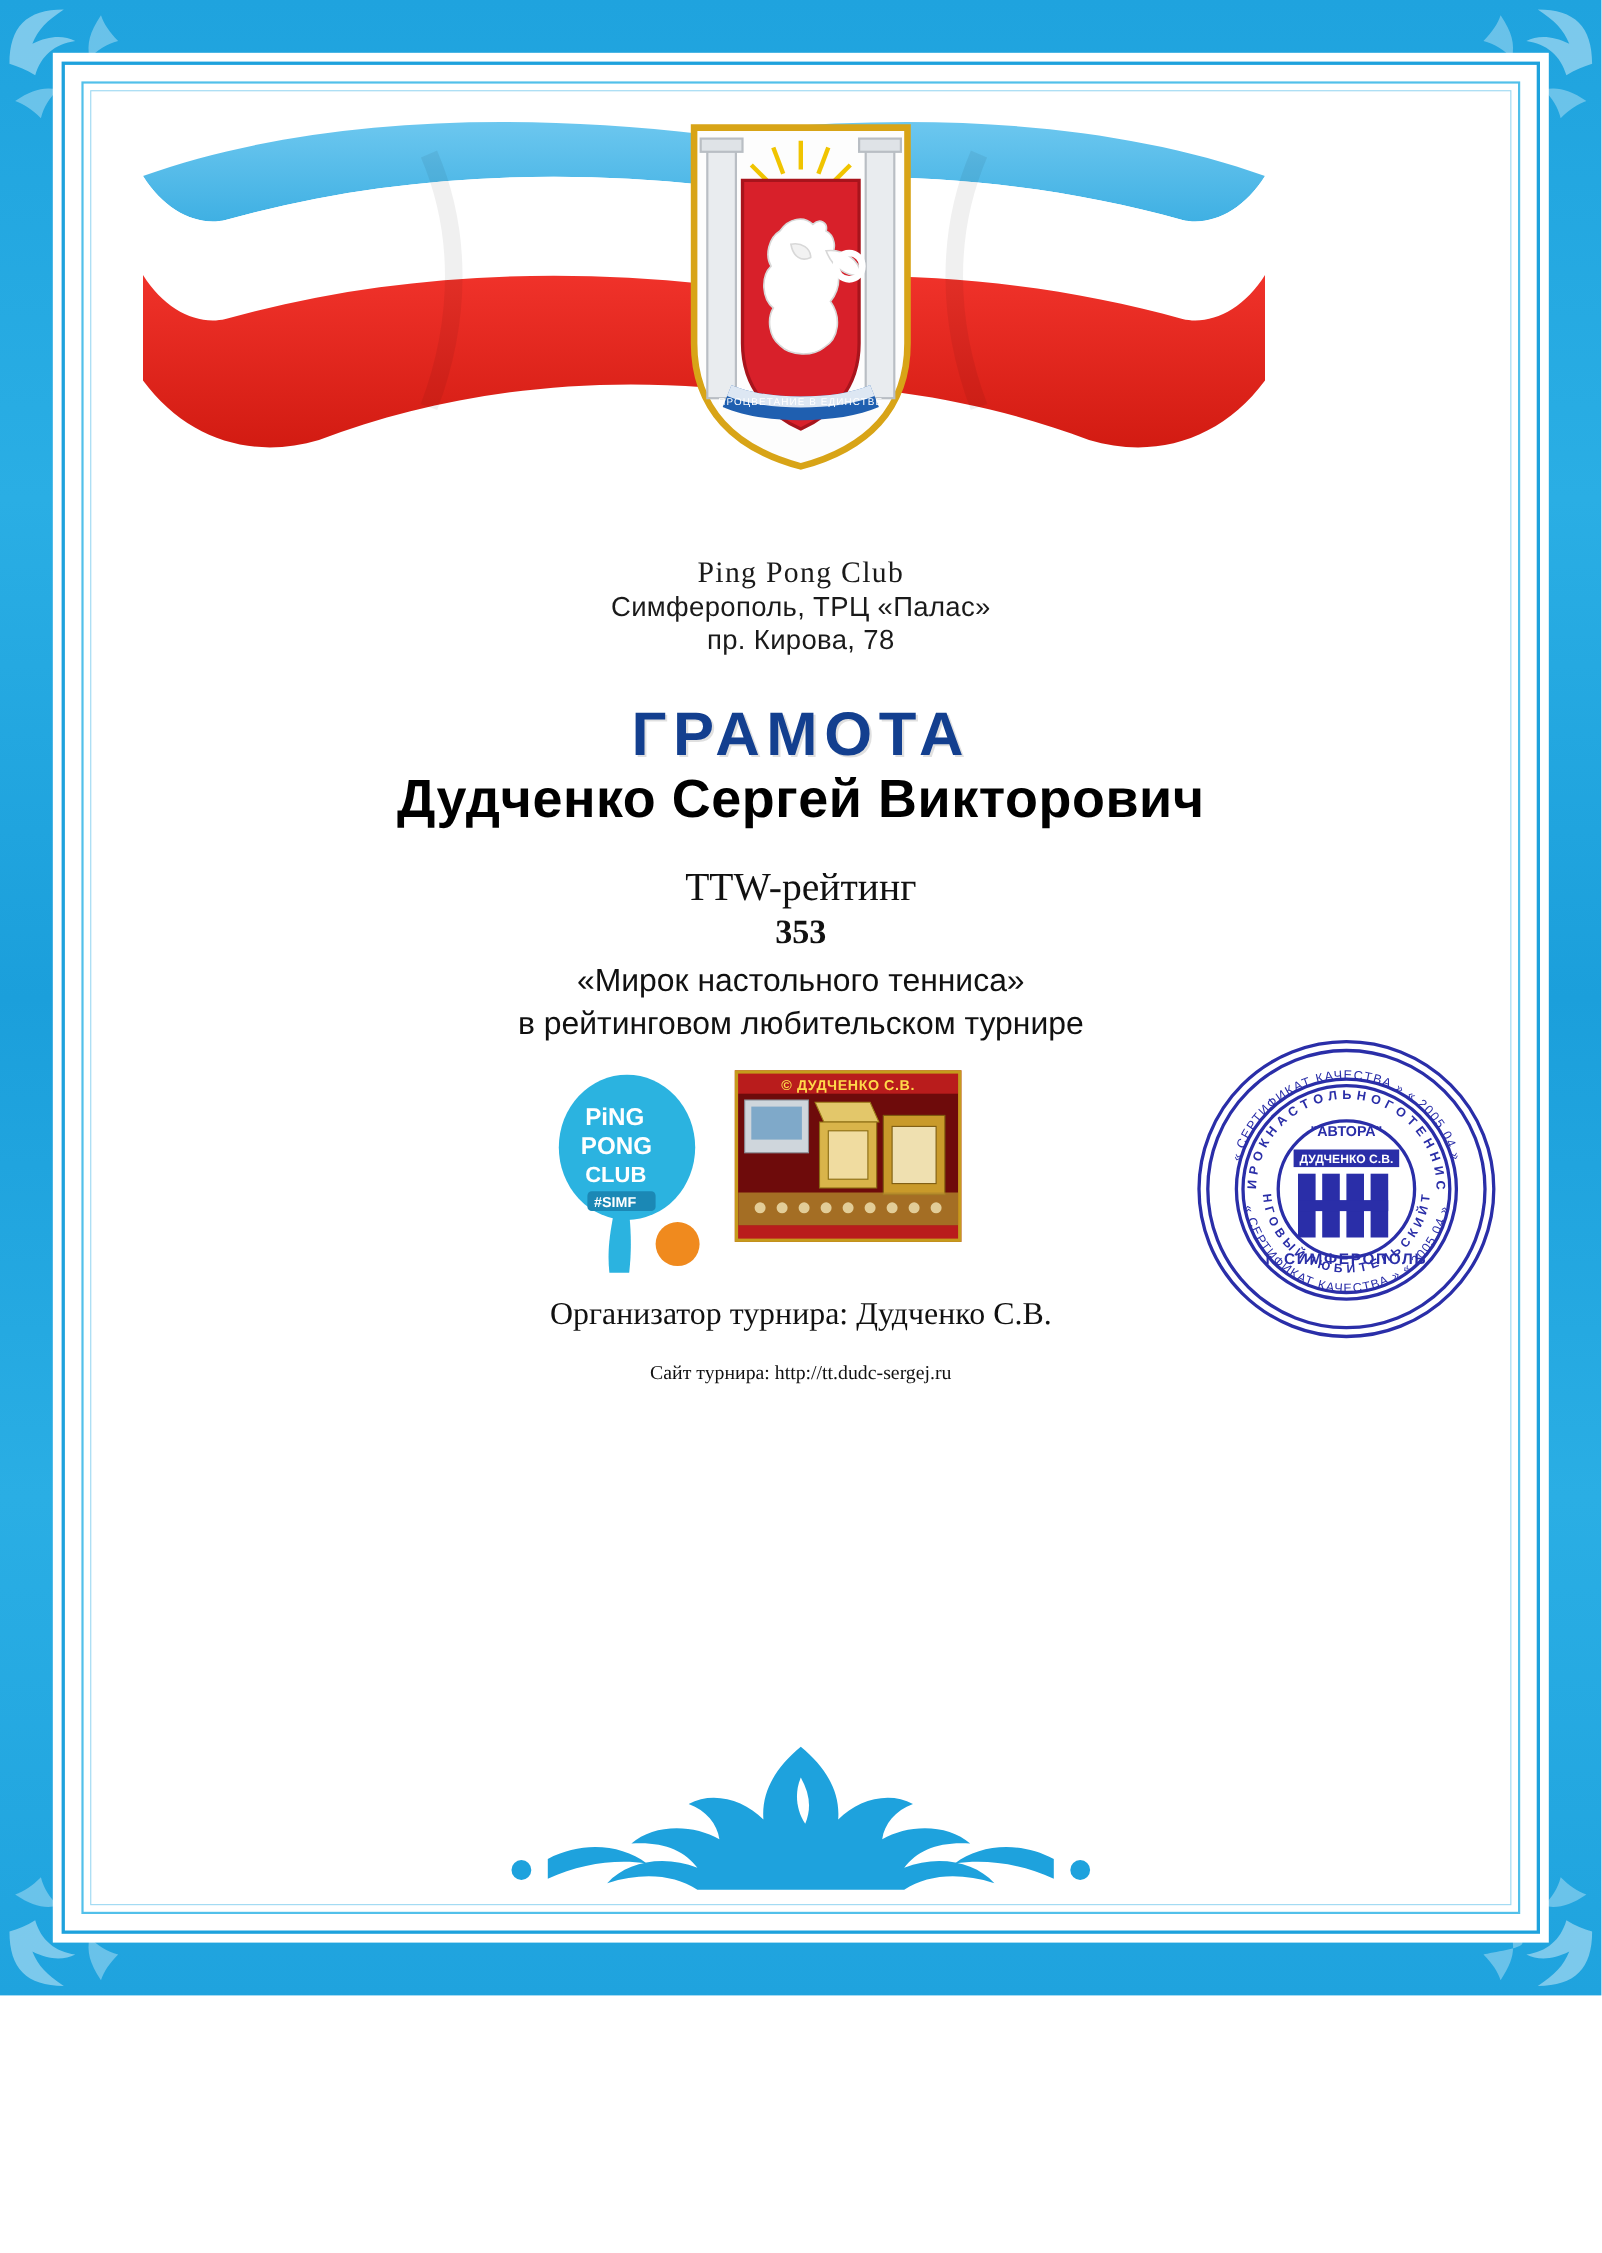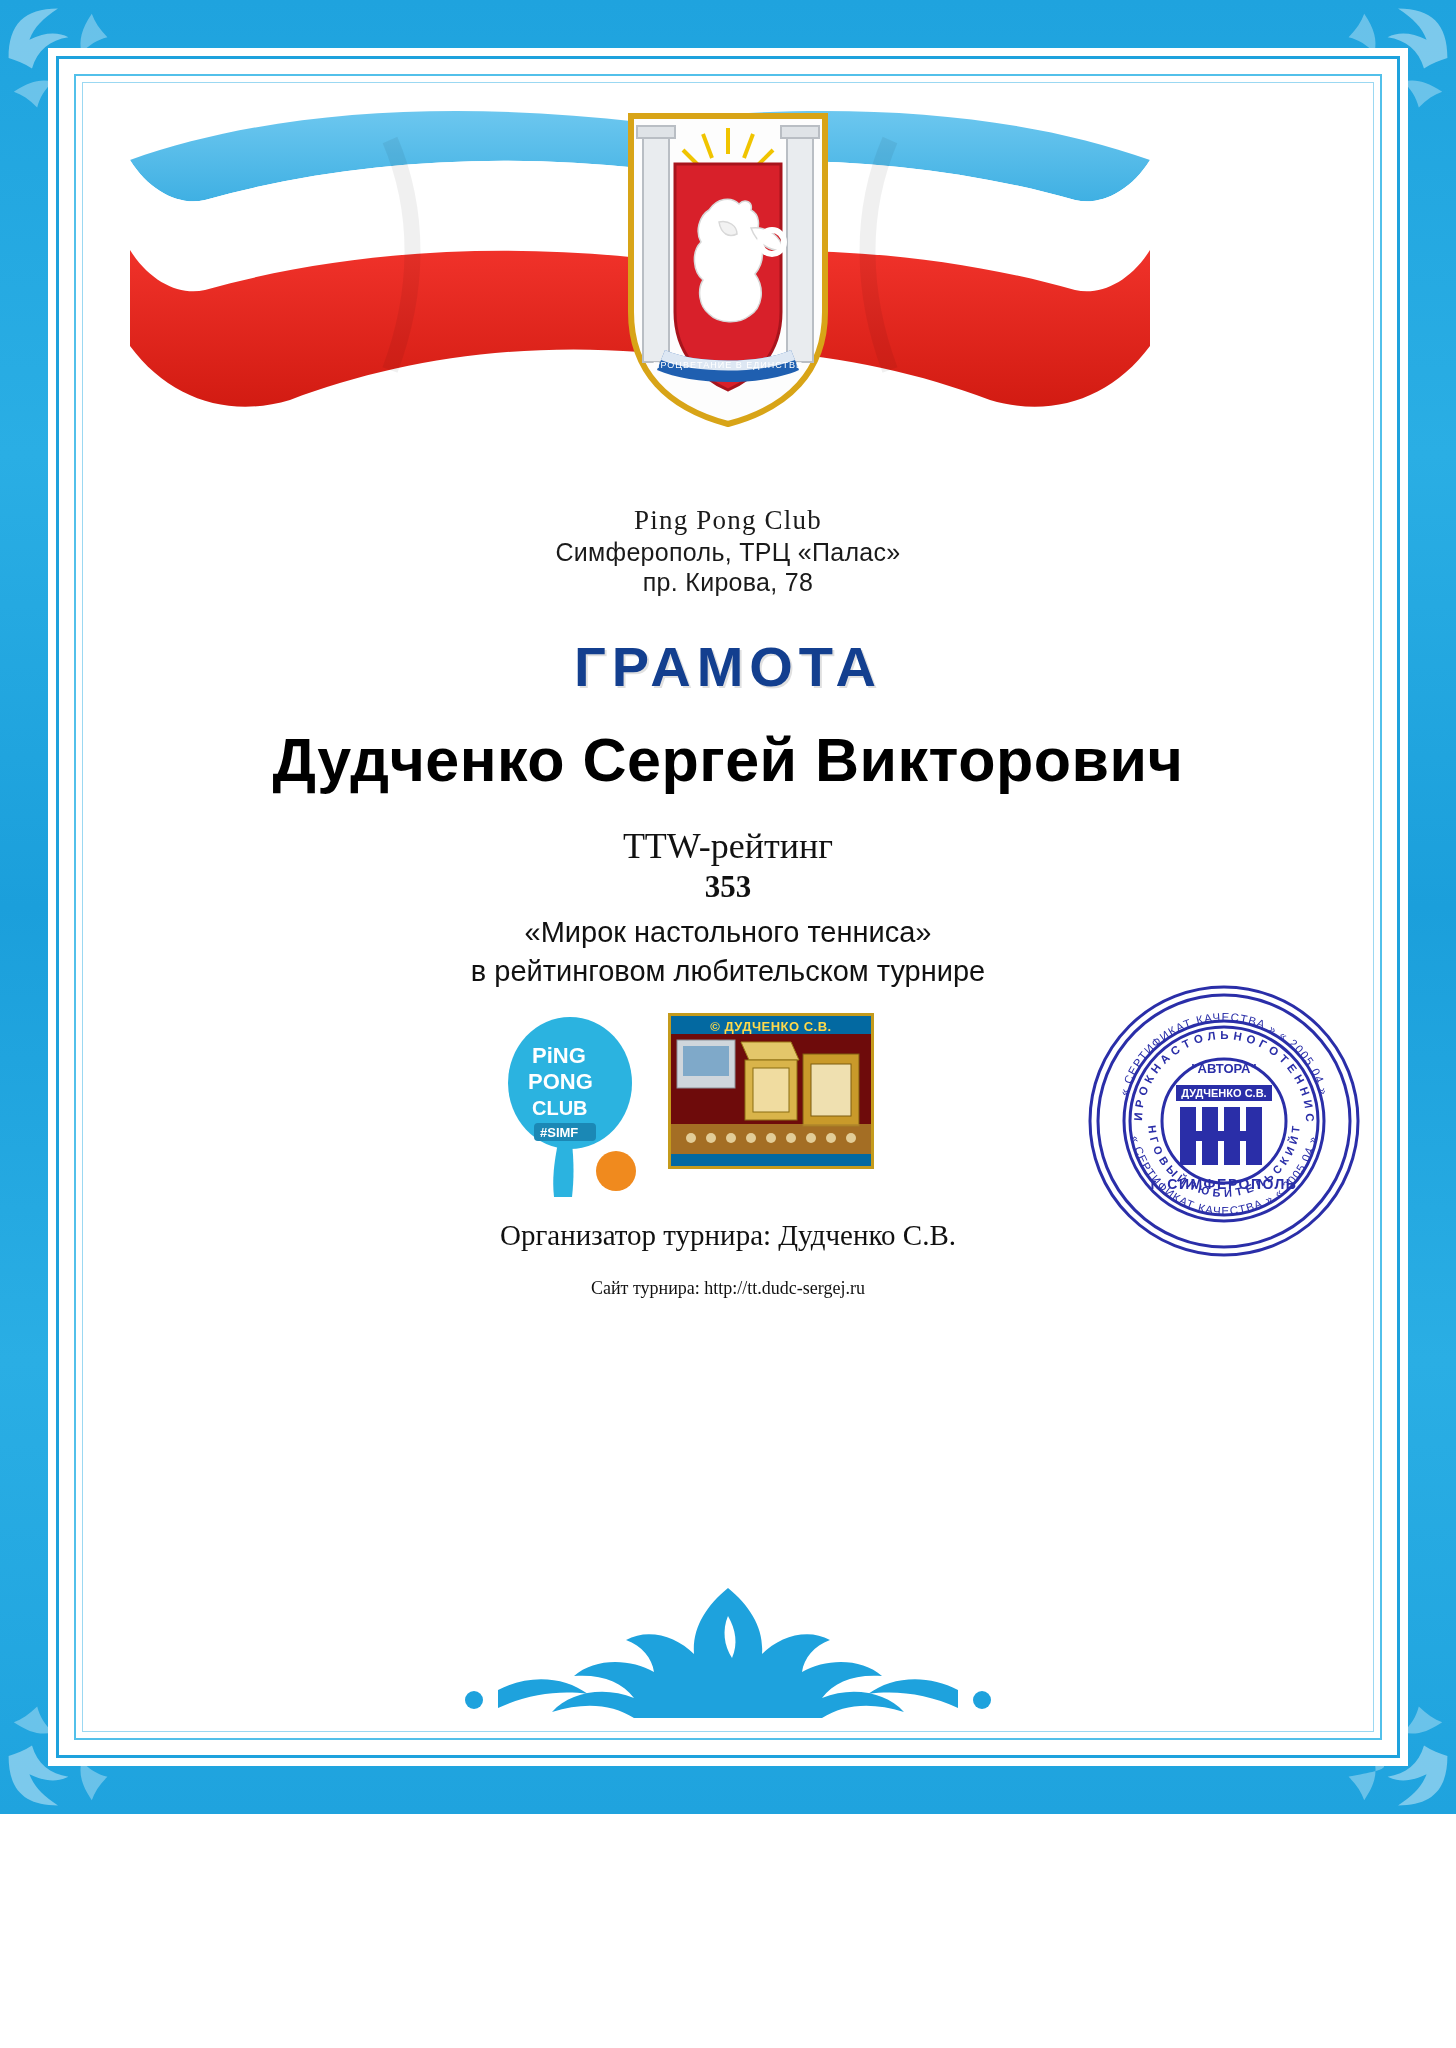--- a/index.html
+++ b/index.html
@@ -121,24 +121,23 @@
   .awarded {
     text-align: center;
     margin-top: 40px;
     font-family: "Liberation Serif", serif;
     font-size: 40px;
     color: #111;
   }
 
   .recipient {
     text-align: center;
-    margin-top: 26px;
     font-family: "Liberation Sans", sans-serif;
     font-weight: bold;
-    font-size: 61px;
+    font-size: 49px;
     letter-spacing: .5px;
     color: #000;
   }
 
   .rating-label {
     text-align: center;
     margin-top: 30px;
     font-family: "Liberation Serif", serif;
     font-size: 36px;
     color: #111;
@@ -197,21 +196,21 @@
     height: 190px;
   }
   .logo-photo {
     position: absolute;
     left: 50%;
     margin-left: -60px;
     top: 10px;
     width: 200px;
     height: 150px;
     border: 3px solid #c59b1c;
-    background: #0369a1;
+    background: #b91c1c;
     overflow: hidden;
   }
   .logo-photo .cap {
     font-family: "Liberation Sans", sans-serif;
     font-size: 13px;
     color: #ffd94a;
     text-align: center;
     letter-spacing: .5px;
     padding-top: 3px;
     font-weight: bold;

